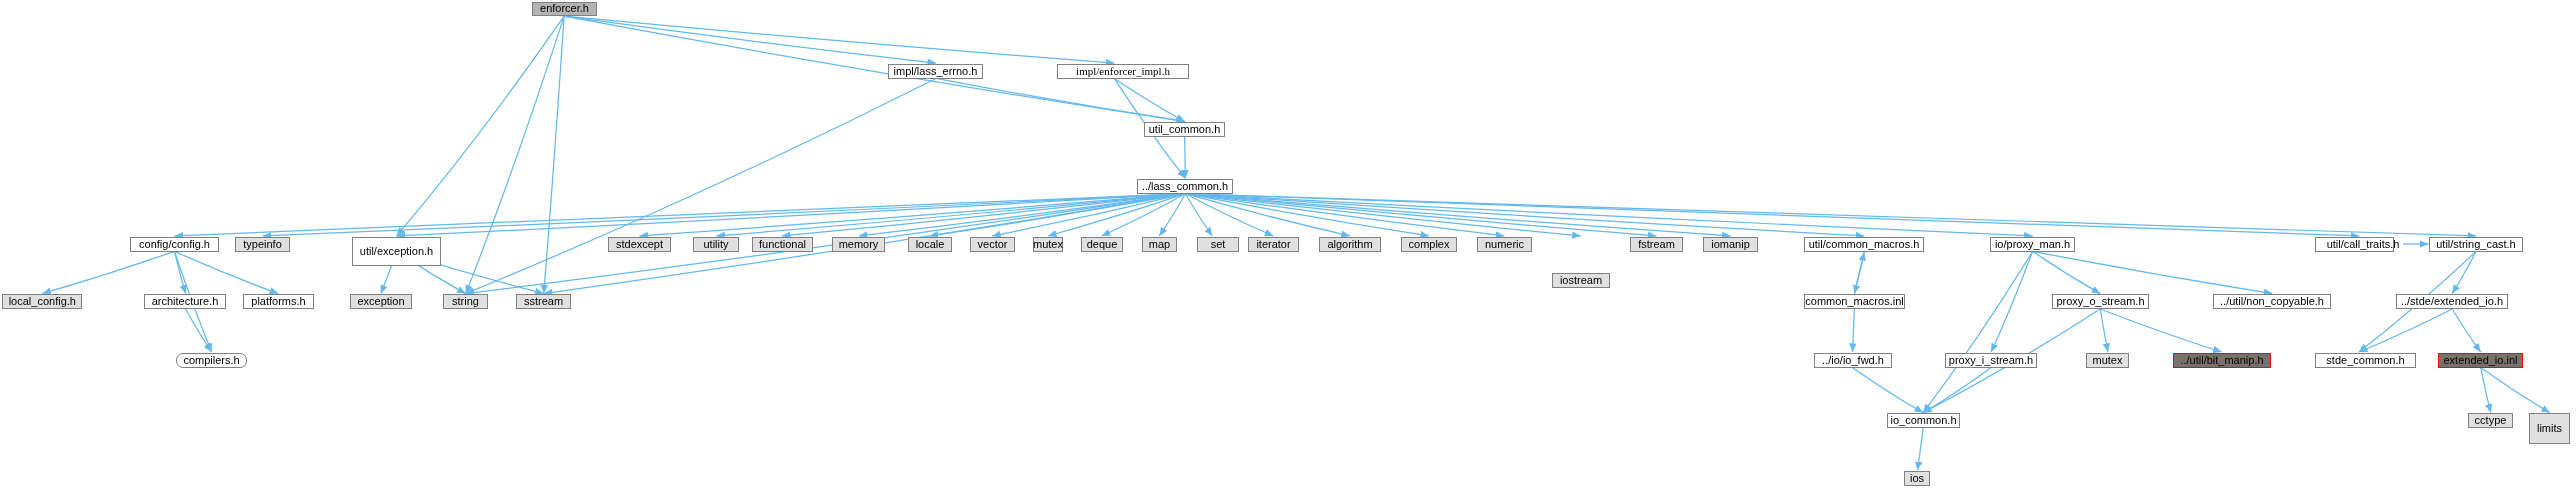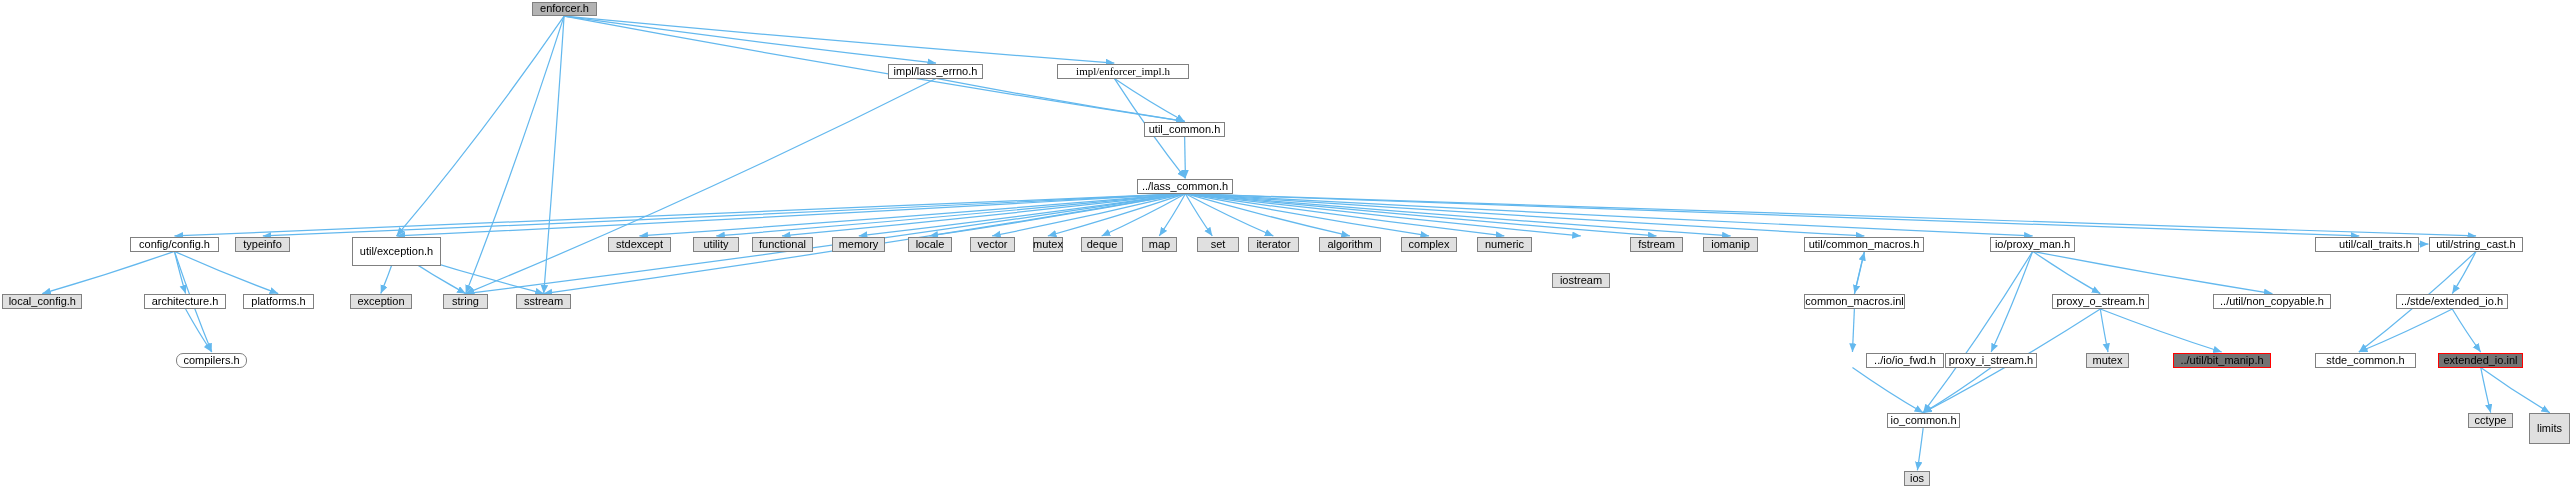--- a/index.html
+++ b/index.html
@@ -166,21 +166,21 @@
       </div>
       <div class="node n-sys" style="left: 1703px; top: 237px; width: 55px; height: 14.6px;">
         <span>iomanip</span>
       </div>
       <div class="node n-hdr" style="left: 1804px; top: 237px; width: 120px; height: 14.6px;">
         <span>util/common_macros.h</span>
       </div>
       <div class="node n-hdr" style="left: 1990px; top: 237px; width: 85px; height: 14.6px;">
         <span>io/proxy_man.h</span>
       </div>
-      <div class="node n-hdr" style="left: 2315px; top: 237px; width: 104px; height: 14.6px; padding-left: 17px;">
+      <div class="node n-hdr" style="left: 2315px; top: 237px; width: 79px; height: 14.6px; padding-left: 17px;">
         <span>util/call_traits.h</span>
       </div>
       <div class="node n-hdr" style="left: 2429px; top: 237px; width: 94px; height: 14.6px;">
         <span>util/string_cast.h</span>
       </div>
       <div class="node n-sys" style="left: 2.3px; top: 294px; width: 80px; height: 14.6px; justify-content: center;">
         <span>local_config.h</span>
       </div>
       <div class="node n-hdr" style="left: 144px; top: 294px; width: 82px; height: 14.6px;">
         <span>architecture.h</span>
@@ -202,21 +202,21 @@
       </div>
       <div class="node n-hdr" style="left: 2052px; top: 294px; width: 97px; height: 14.6px;">
         <span>proxy_o_stream.h</span>
       </div>
       <div class="node n-hdr" style="left: 2213px; top: 294px; width: 118px; height: 14.6px;">
         <span>../util/non_copyable.h</span>
       </div>
       <div class="node n-hdr" style="left: 2396px; top: 294px; width: 112px; height: 14.6px;">
         <span>../stde/extended_io.h</span>
       </div>
-      <div class="node n-hdr" style="left: 1866px; top: 353px; width: 78px; height: 14.6px;">
+      <div class="node n-hdr" style="left: 1814px; top: 353px; width: 78px; height: 14.6px;">
         <span>../io/io_fwd.h</span>
       </div>
       <div class="node n-hdr" style="left: 1945px; top: 353px; width: 92px; height: 14.6px;">
         <span>proxy_i_stream.h</span>
       </div>
       <div class="node n-sys" style="left: 2086px; top: 353px; width: 43px; height: 14.6px;">
         <span>mutex</span>
       </div>
       <div class="node n-red" style="left: 2173px; top: 353px; width: 98px; height: 14.6px;">
         <span>../util/bit_manip.h</span>

